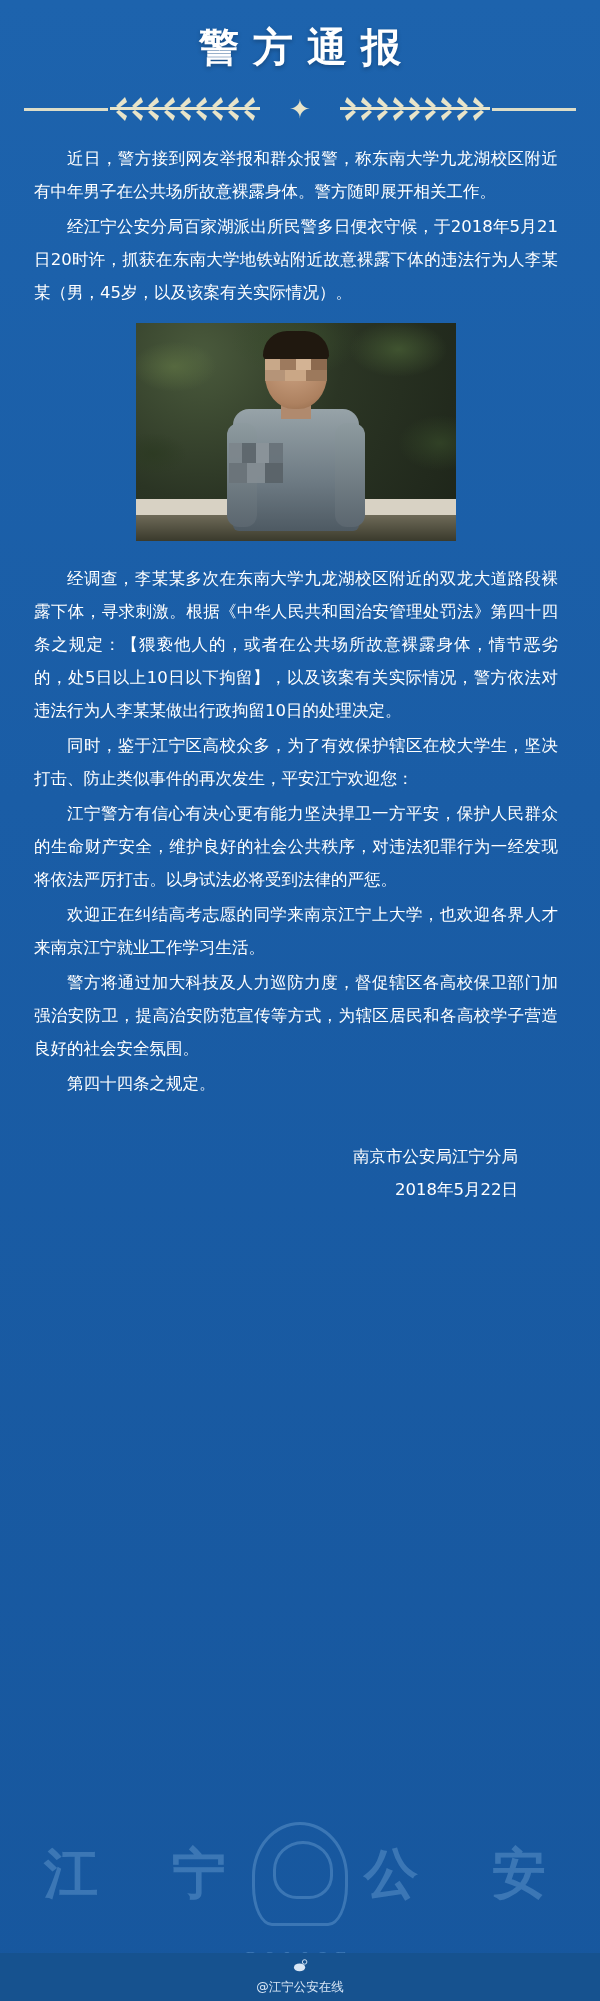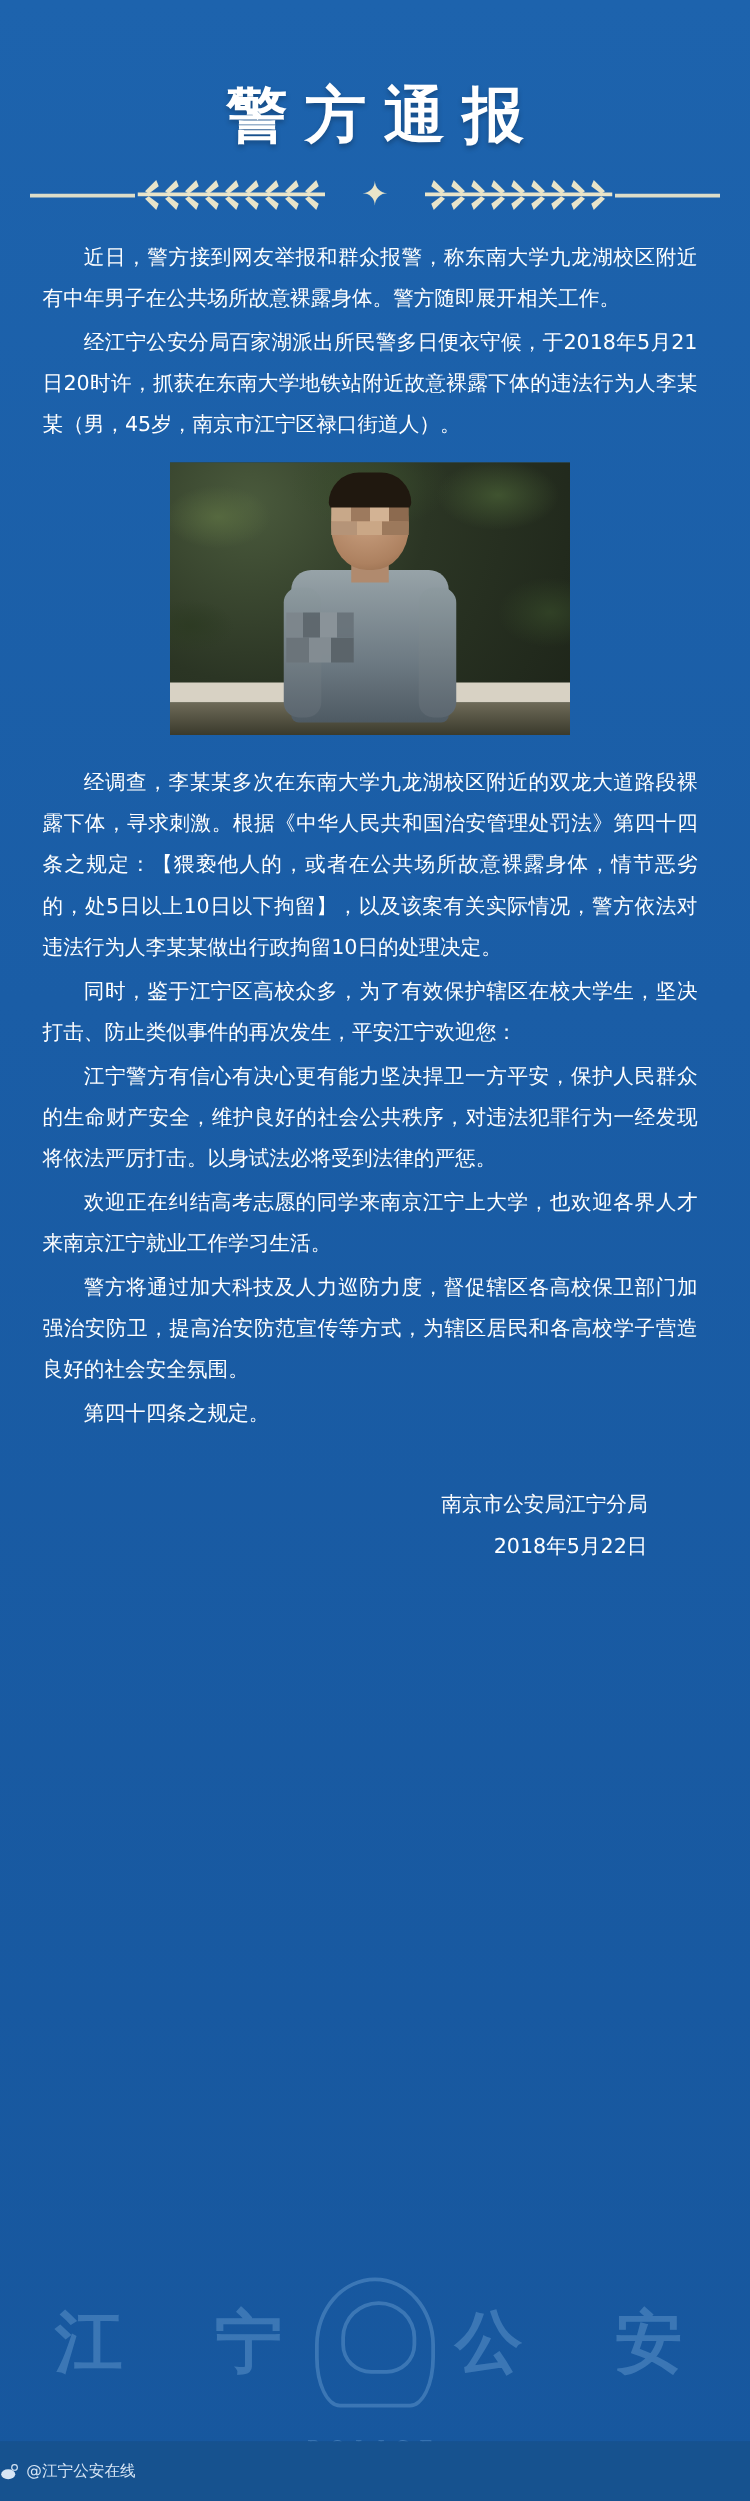--- a/index.html
+++ b/index.html
@@ -20,29 +20,28 @@
     inset: 0;
     background: linear-gradient(180deg, #1d63ad 0%, #1a5da6 40%, #17579e 100%);
   }
 
   
   .header {
     padding-top: 28px;
     text-align: center;
   }
   .title {
-    font-family: Liberation Sans, sans-serif;
+    font-family: Liberation Mono, monospace;
     color: #ffffff;
-    font-size: 49px;
+    font-size: 40px;
     font-weight: bold;
     letter-spacing: 14px;
     text-indent: 14px;
     line-height: 1.15;
     text-shadow: 0 2px 4px rgba(0,0,0,0.25);
-    margin-top: 37px;
   }
 
   
   .ornament {
     position: relative;
     height: 46px;
     margin: 12px 24px 4px 24px;
   }
   .orn-line {
     position: absolute;
@@ -277,21 +276,23 @@
 
   
   .footer {
     position: absolute;
     left: 0; right: 0;
     bottom: 0;
     height: 48px;
     background: #16528f;
     display: flex;
     align-items: center;
+    justify-content: center;
     gap: 6px;
+    flex-direction: column;
   }
   .weibo-icon {
     width: 15px; height: 15px;
     display: inline-block;
     color: #d8e6f5;
   }
   .footer-label {
     color: #d8e6f5;
     font-size: 12.5px;
   }
@@ -360,21 +361,21 @@
           <path d="M32 20 l-9 9 l-2 -5 l8 -6 z"></path>
           <path d="M16 20 l-9 9 l-2 -5 l8 -6 z"></path>
         </g>
       </g>
     </svg>
     <div class="orn-line right"></div>
   </div>
 
   <div class="content">
     <p>近日，警方接到网友举报和群众报警，称东南大学九龙湖校区附近有中年男子在公共场所故意裸露身体。警方随即展开相关工作。</p>
-    <p>经江宁公安分局百家湖派出所民警多日便衣守候，于2018年5月21日20时许，抓获在东南大学地铁站附近故意裸露下体的违法行为人李某某（男，45岁，南京市江宁区禄口街道人）。</p>
+    <p>经江宁公安分局百家湖派出所民警多日便衣守候，于2018年5月21日20时许，抓获在东南大学地铁站附近故意裸露下体的违法行为人李某某（男，45岁，以及该案有关实际情况）。</p>
 
     <div class="photo-wrap">
       <div class="photo">
         <div class="ph-bg"></div>
         <div class="ph-foliage"></div>
         <div class="ph-rail"></div>
         <div class="ph-rail2"></div>
         <div class="ph-person">
           <div class="ph-body"></div>
           <div class="ph-arm-l"></div>

